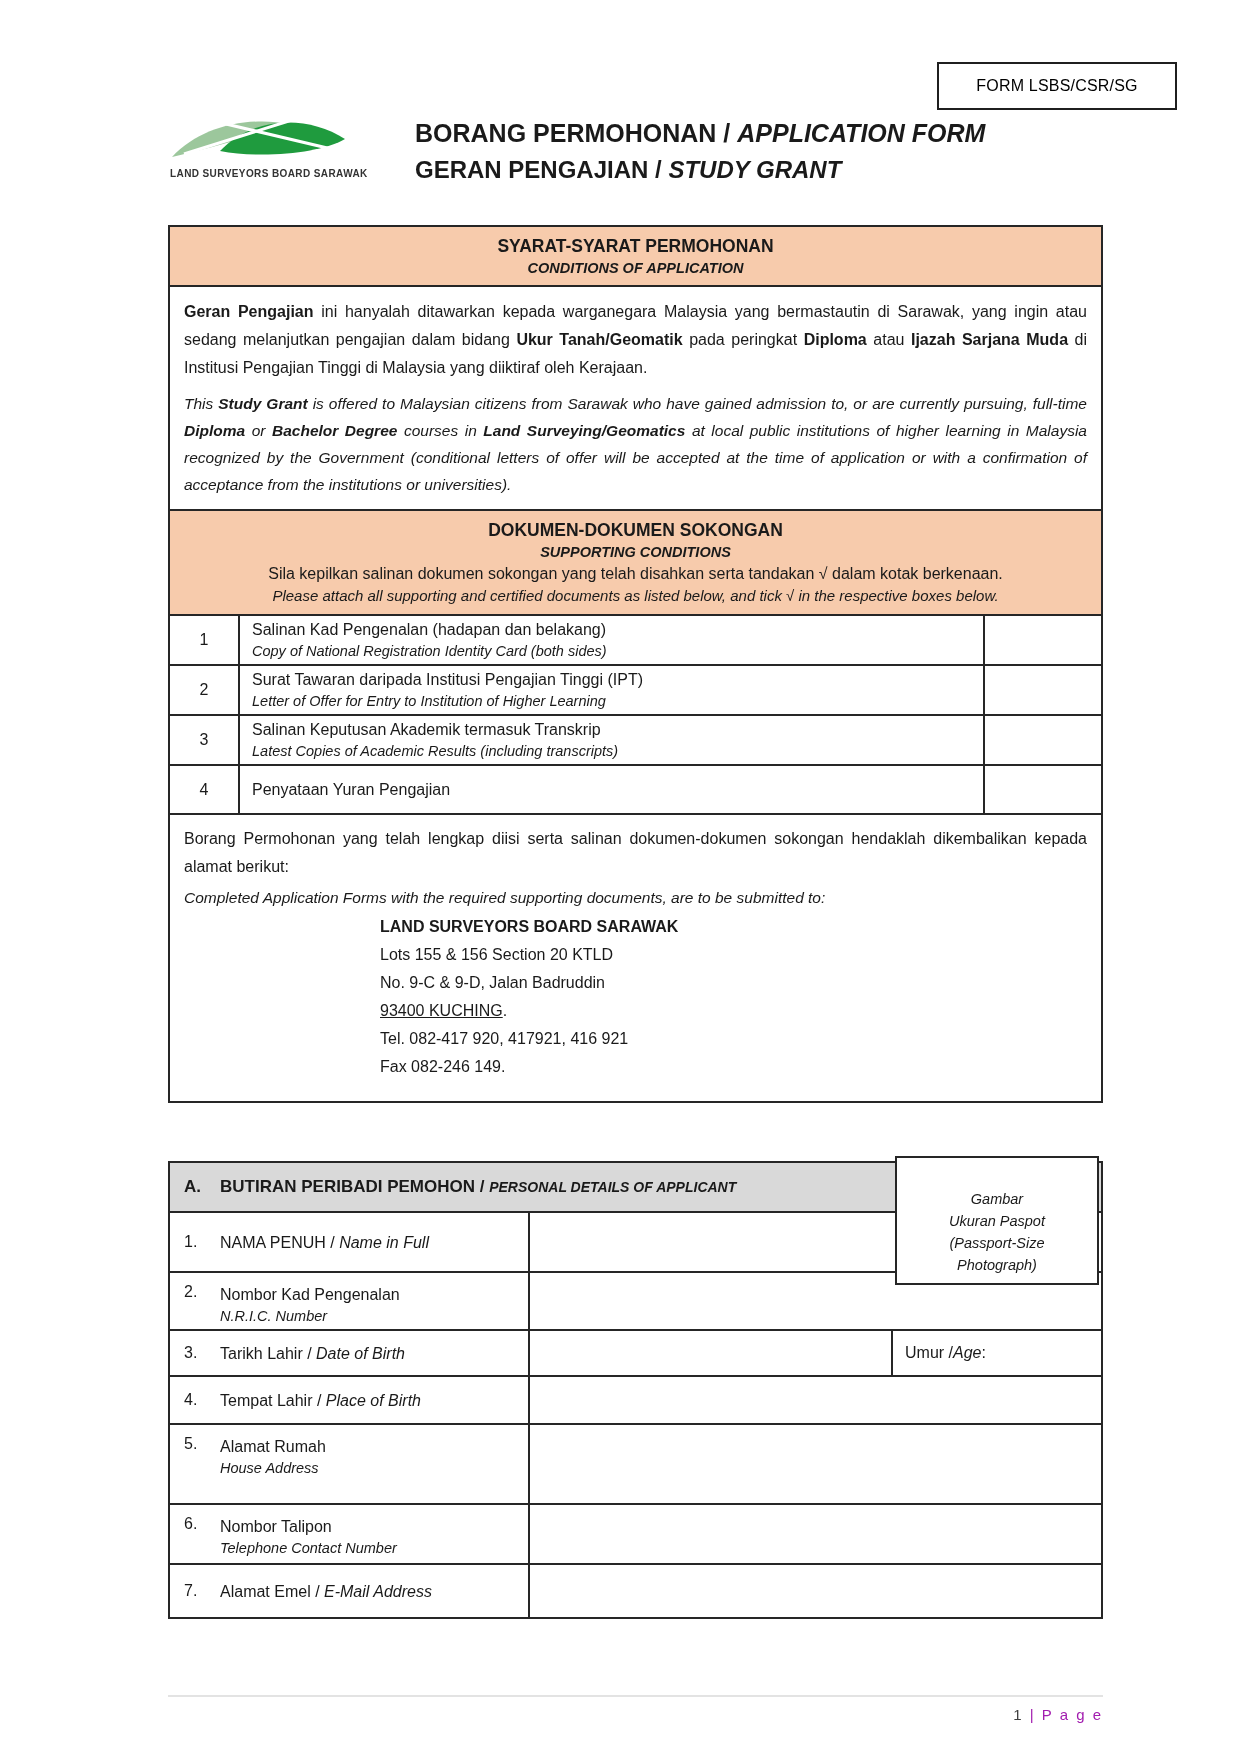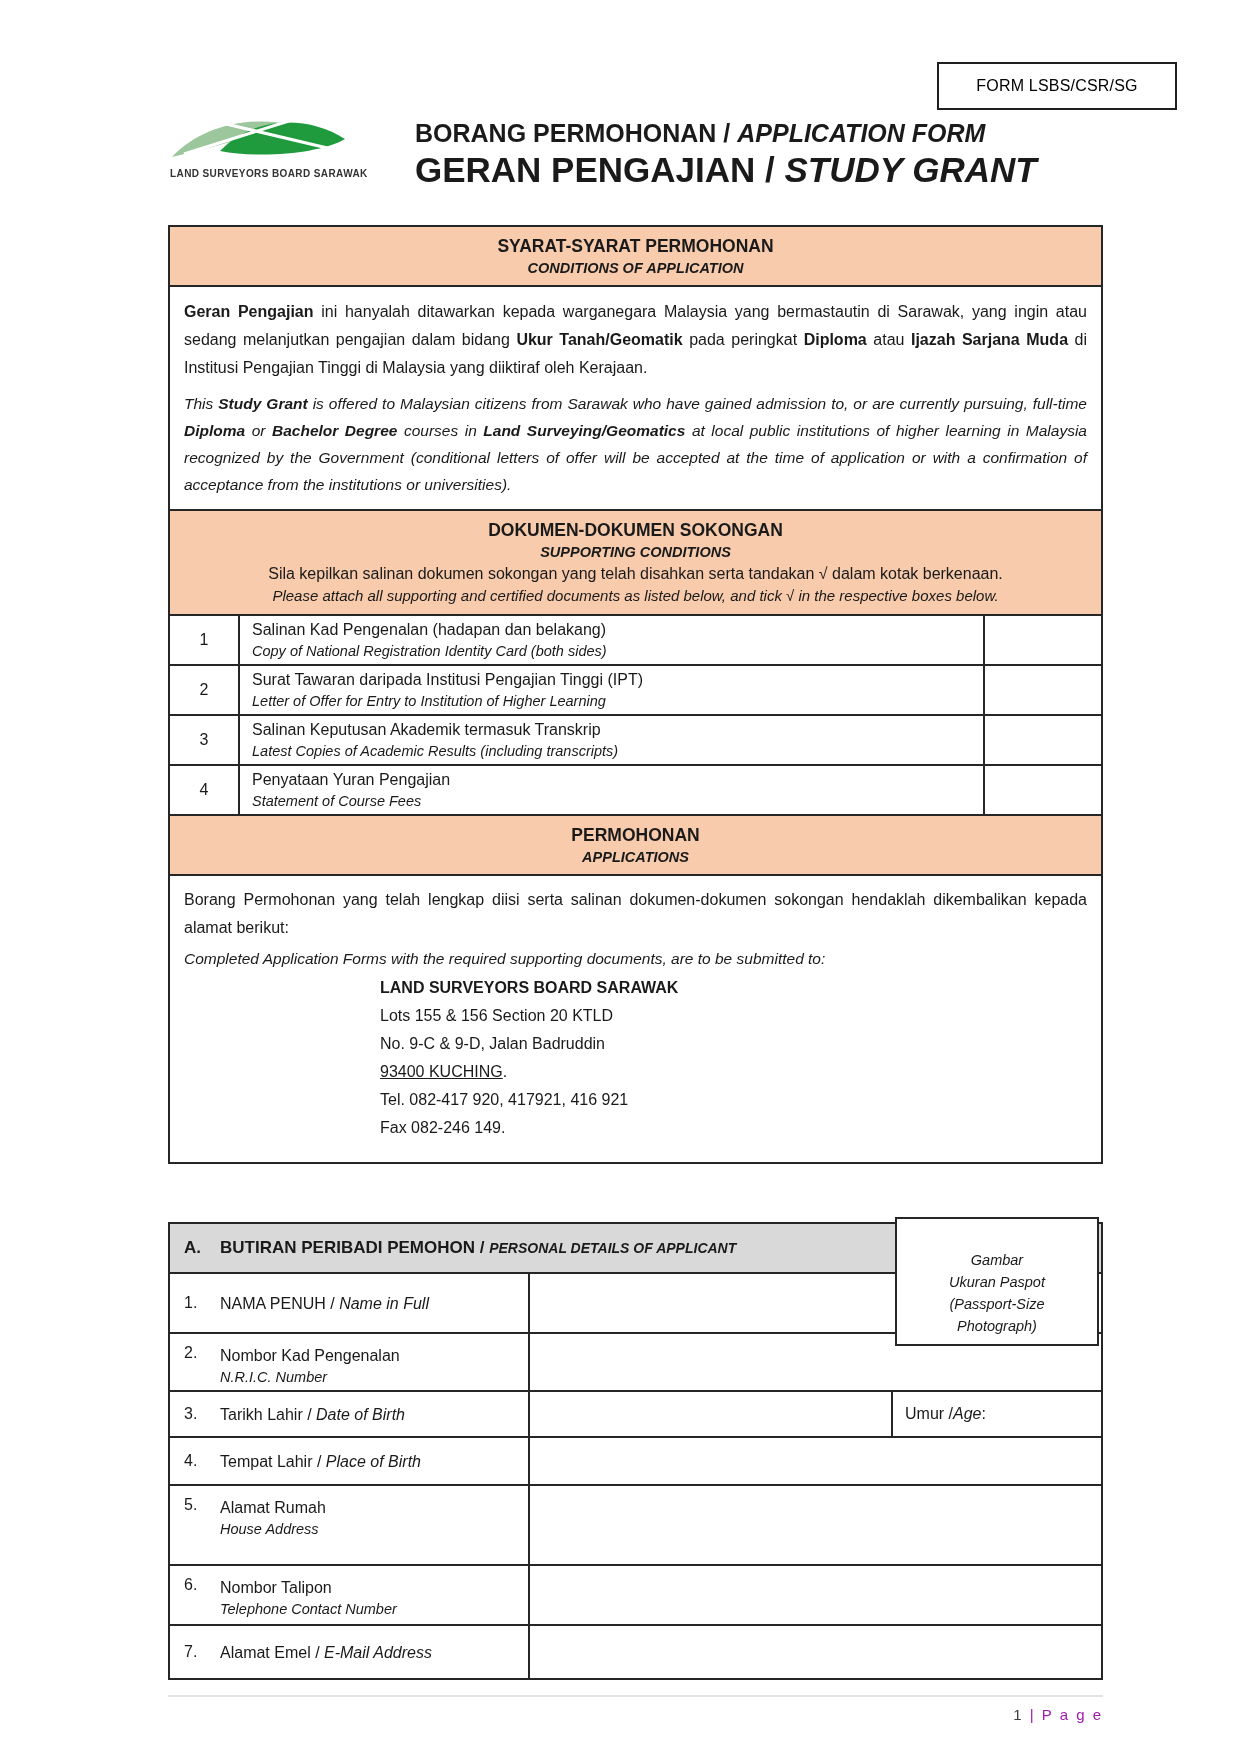--- a/index.html
+++ b/index.html
@@ -13,21 +13,21 @@
 
   
   .logo{position:absolute;left:170px;top:112px;width:178px;}
   .logo svg{display:block;}
   .logo-caption{margin-top:2px;font-size:10px;font-weight:bold;color:#333;
                 letter-spacing:.4px;white-space:nowrap;}
 
   
   .titles{position:absolute;left:415px;top:116px;white-space:nowrap;}
   .title-l1{font-size:25px;font-weight:bold;line-height:34px;}
-  .title-l2{font-size:35px;font-weight:bold;line-height:40px;}
+  .title-l2{font-size:24px;font-weight:bold;line-height:40px;}
 
   
   .content{position:absolute;left:168px;top:225px;width:935px;}
 
   .main-table{border:2px solid #262626;}
   .sec{border-bottom:2px solid #262626;}
   .sec:last-child{border-bottom:none;}
 
   .peach{background:#f7cbac;text-align:center;padding:7px 10px;}
   .peach .h-ms{font-size:17.5px;font-weight:bold;line-height:24px;}
@@ -152,29 +152,24 @@
           <div class="doc-ms">Salinan Keputusan Akademik termasuk Transkrip</div>
           <div class="doc-en">Latest Copies of Academic Results (including transcripts)</div>
         </div>
         <div class="doc-check"></div>
       </div>
 
       <div class="doc-row">
         <div class="doc-no">4</div>
         <div class="doc-desc">
           <div class="doc-ms">Penyataan Yuran Pengajian</div>
-          <div class="doc-en">Statement of Course Fees</div>
-        </div>
-        <div class="doc-check"></div>
-      </div>
-
-      <div class="sec peach">
-        <div class="h-ms">PERMOHONAN</div>
-        <div class="h-en">APPLICATIONS</div>
-      </div>
+        </div>
+        <div class="doc-check"></div>
+      </div>
+
       <div class="sec app-body">
         <div class="para-ms">Borang Permohonan yang telah lengkap diisi serta salinan dokumen-dokumen sokongan hendaklah dikembalikan kepada alamat berikut:</div>
         <div class="app-en">Completed Application Forms with the required supporting documents, are to be submitted to:</div>
         <div class="address">
           <div class="addr-line"><span style="font-weight: bold;">LAND SURVEYORS BOARD SARAWAK</span></div>
           <div class="addr-line"><span>Lots 155 &amp; 156 Section 20 KTLD</span></div>
           <div class="addr-line"><span>No. 9-C &amp; 9-D, Jalan Badruddin</span></div>
           <div class="addr-line"><span style="text-decoration: underline;">93400 KUCHING</span><span>.</span></div>
           <div class="addr-line"><span>Tel. 082-417 920, 417921, 416 921</span></div>
           <div class="addr-line"><span>Fax 082-246 149.</span></div>

